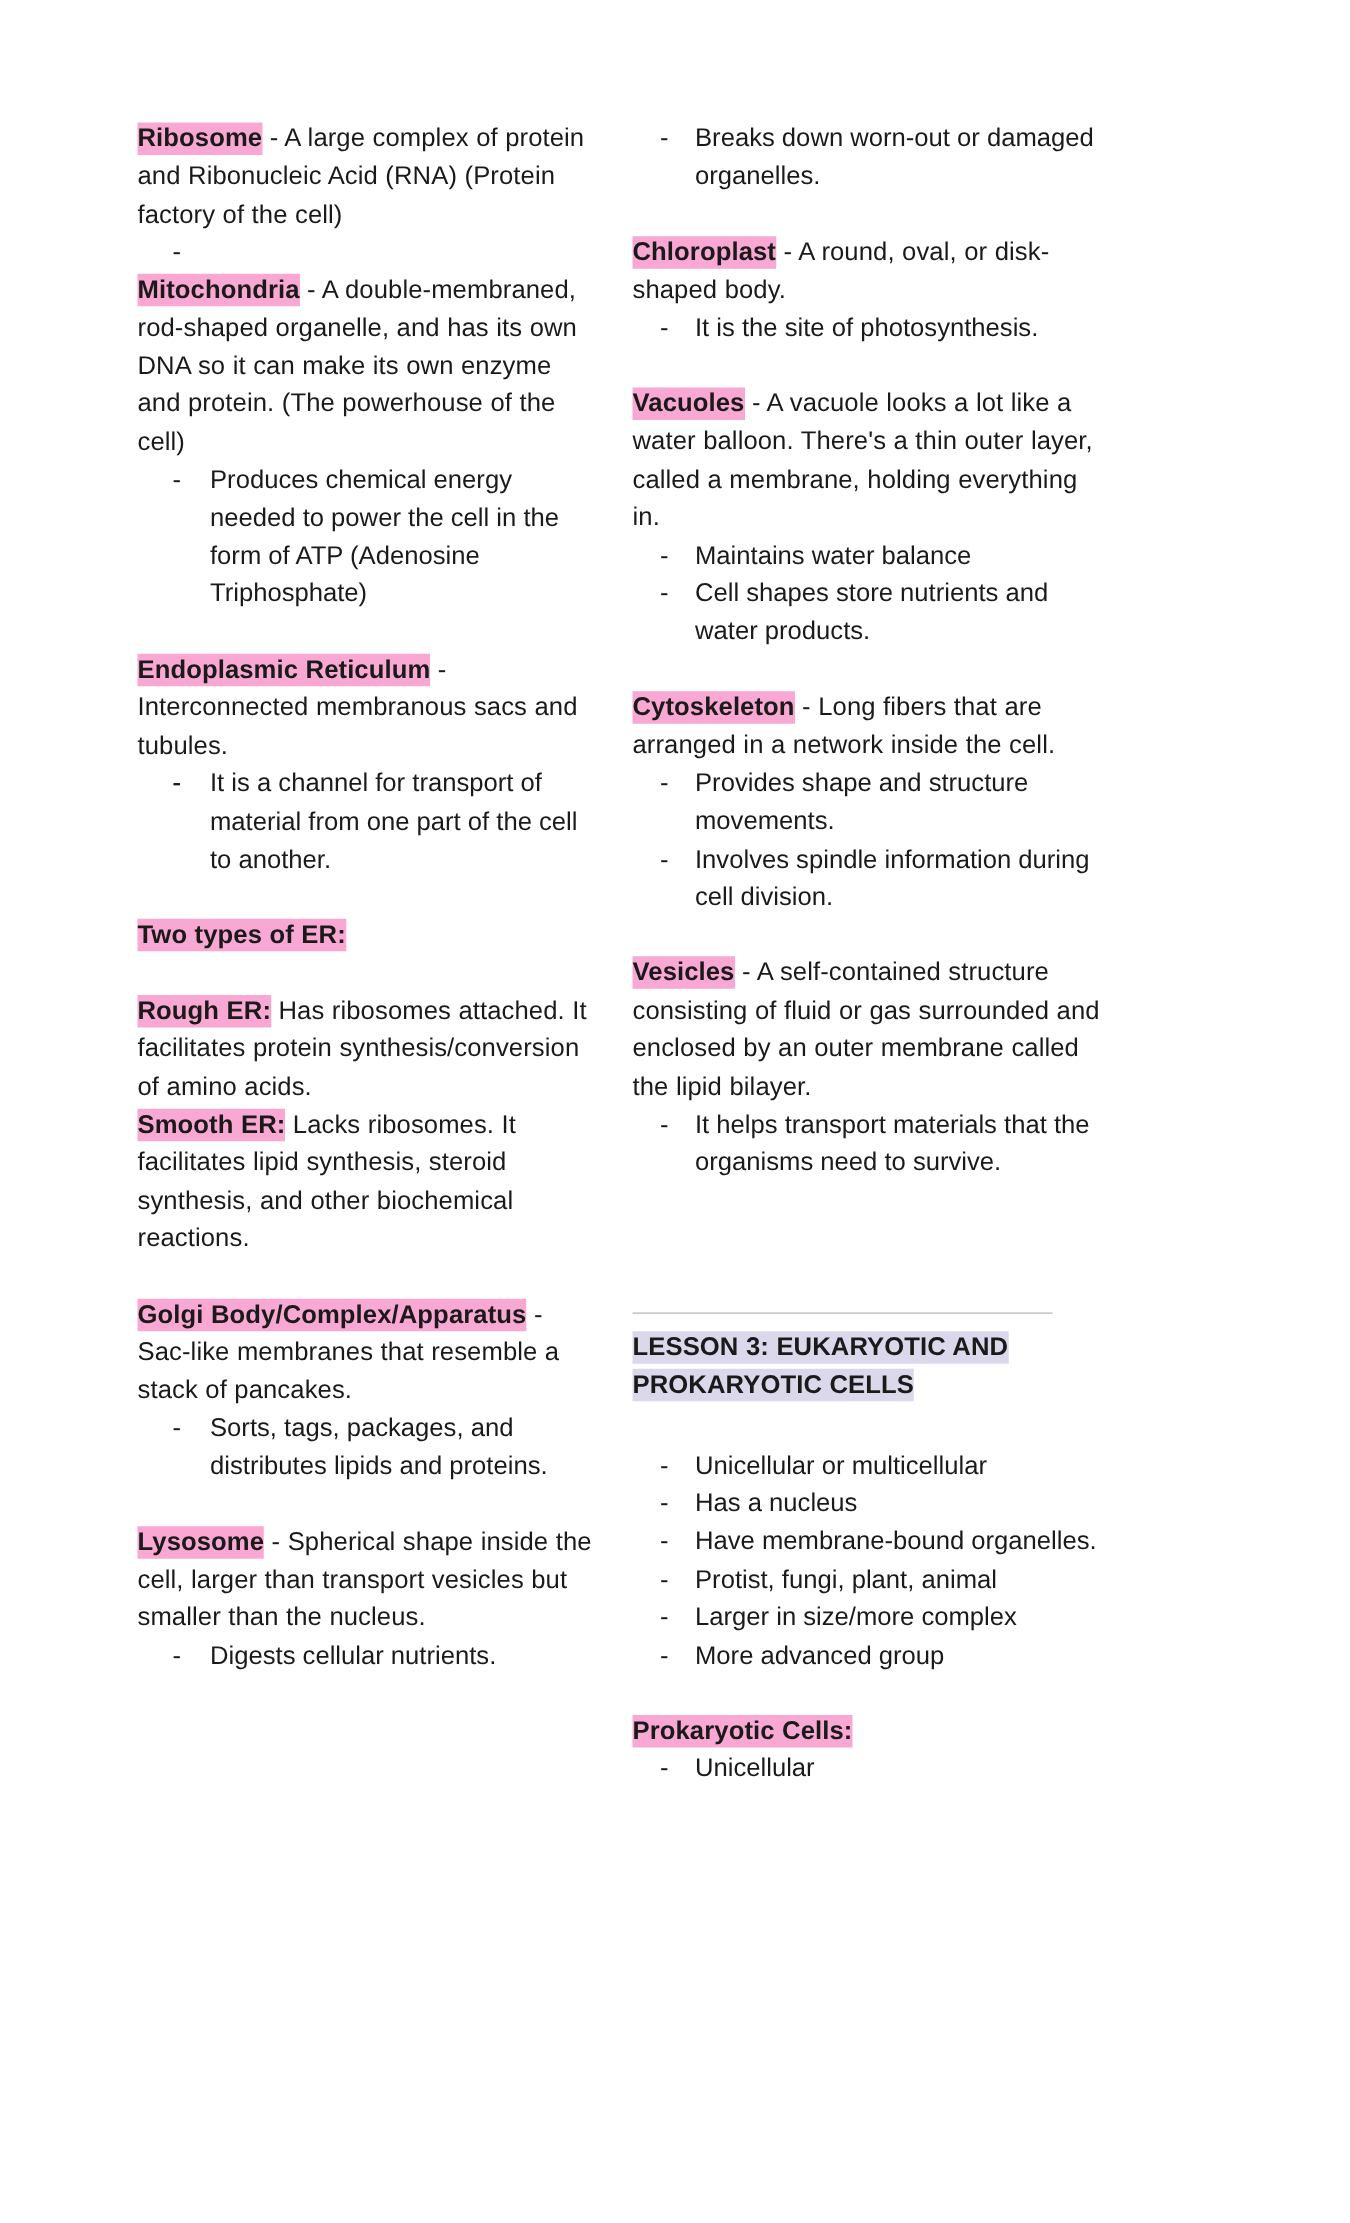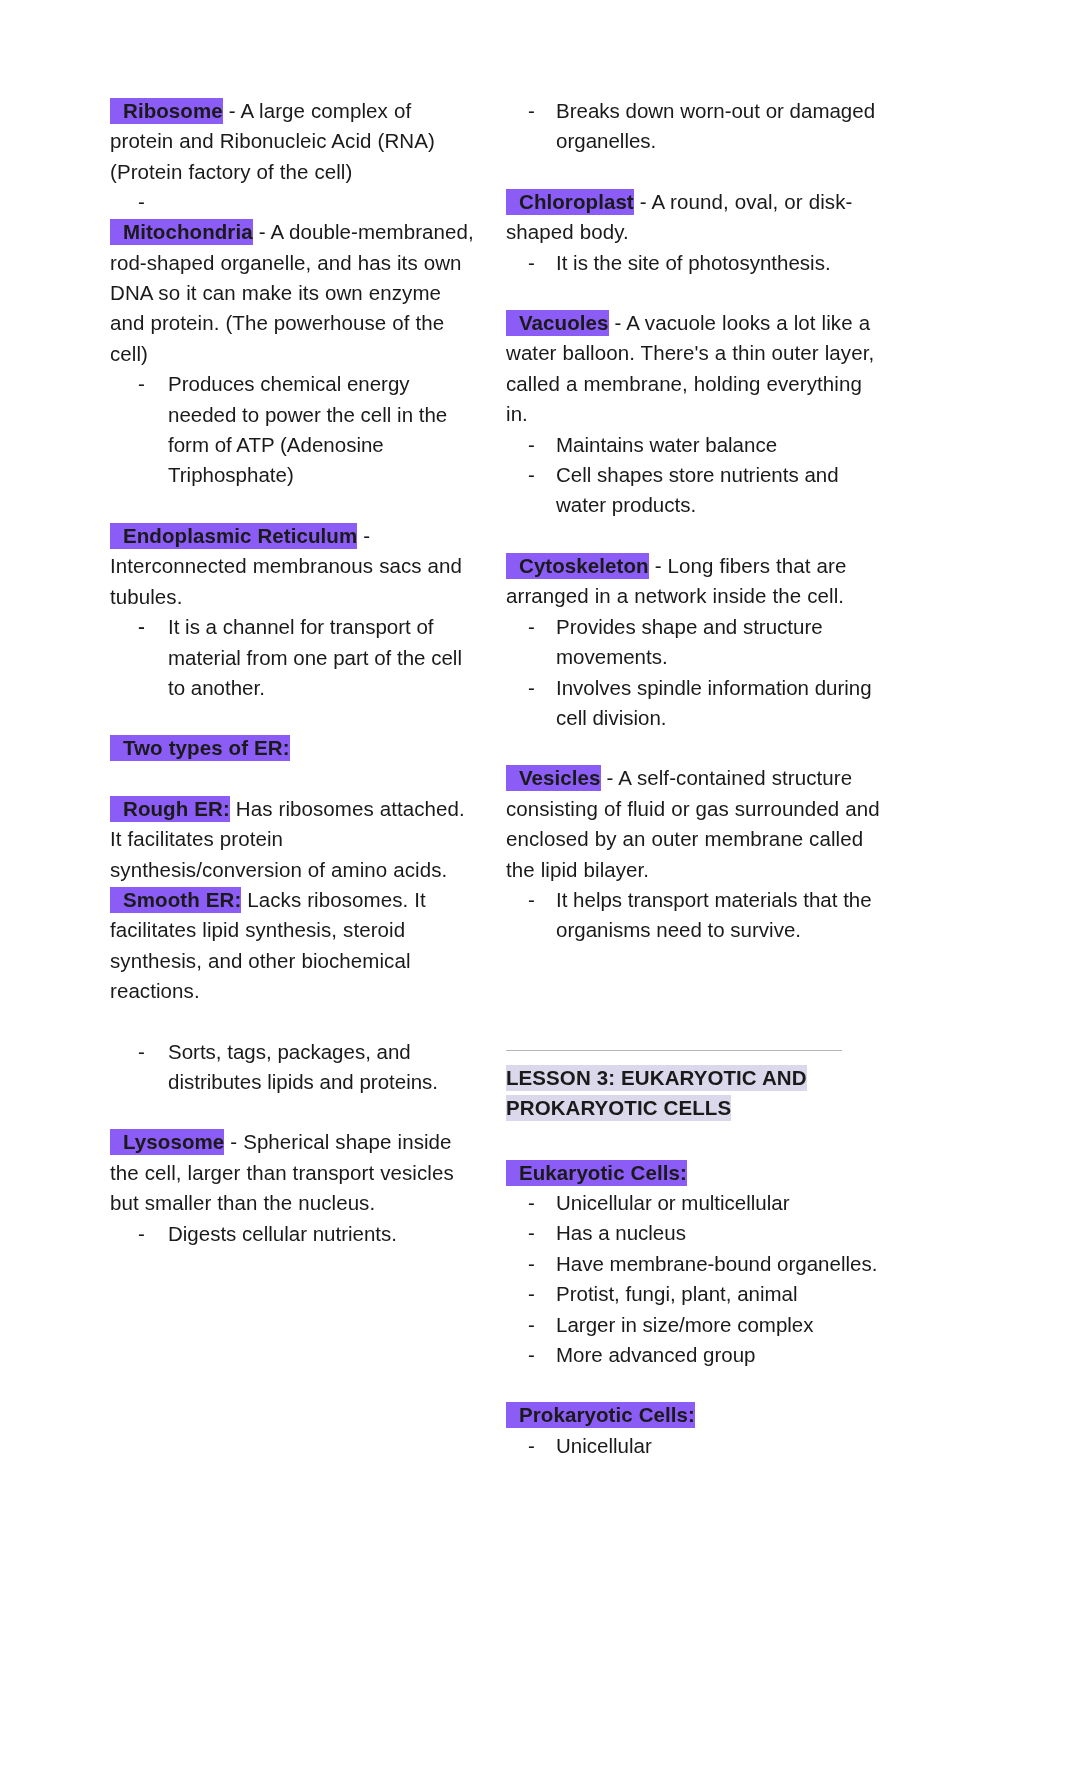--- a/index.html
+++ b/index.html
@@ -44,23 +44,23 @@
 
   
   .para {
     font-size: 20.5px;
     line-height: 30.4px;
     margin: 0;
     letter-spacing: 0.08px;
     word-spacing: 0.2px;
   }
   .hl {
-    background-color: #8b5cf6;
+    background-color: #f9a8d4;
     font-weight: bold;
-    padding: 1px 0 2px 13px;
+    padding: 1px 0 2px 0;
     box-decoration-break: clone;
     -webkit-box-decoration-break: clone;
   }
   .hl-head {
     background-color: #dcd8ec;
     font-weight: bold;
     padding: 1px 0 2px 0;
     box-decoration-break: clone;
     -webkit-box-decoration-break: clone;
   }
@@ -134,20 +134,21 @@
 
       <p class="para"><span class="hl">Two types of ER:</span></p>
 
       <div class="gap-md"></div>
 
       <p class="para"><span class="hl">Rough ER:</span><span> Has ribosomes attached. It facilitates protein synthesis/conversion of amino acids.</span></p>
       <p class="para"><span class="hl">Smooth ER:</span><span> Lacks ribosomes. It facilitates lipid synthesis, steroid synthesis, and other biochemical reactions.</span></p>
 
       <div class="gap-md"></div>
 
+      <p class="para"><span class="hl">Golgi Body/Complex/Apparatus</span><span> - Sac-like membranes that resemble a stack of pancakes.</span></p>
       <ul class="bul">
         <li><span class="dash">-</span><span>Sorts, tags, packages, and distributes lipids and proteins.</span></li>
       </ul>
 
       <div class="gap-md"></div>
 
       <p class="para"><span class="hl">Lysosome</span><span> - Spherical shape inside the cell, larger than transport vesicles but smaller than the nucleus.</span></p>
       <ul class="bul">
         <li><span class="dash">-</span><span>Digests cellular nutrients.</span></li>
       </ul>
@@ -193,21 +194,20 @@
       <div class="gap-xxl"></div>
 
       <hr class="divider">
 
       <div class="gap-sm"></div>
 
       <p class="para"><span class="hl-head">LESSON 3: EUKARYOTIC AND PROKARYOTIC CELLS</span></p>
 
       <div class="gap-lg"></div>
 
-      <p class="para"><span class="hl">Eukaryotic Cells:</span></p>
       <ul class="bul tight">
         <li><span class="dash">-</span><span>Unicellular or multicellular</span></li>
         <li><span class="dash">-</span><span>Has a nucleus</span></li>
         <li><span class="dash">-</span><span>Have membrane-bound organelles.</span></li>
         <li><span class="dash">-</span><span>Protist, fungi, plant, animal</span></li>
         <li><span class="dash">-</span><span>Larger in size/more complex</span></li>
         <li><span class="dash">-</span><span>More advanced group</span></li>
       </ul>
 
       <div class="gap-md"></div>

